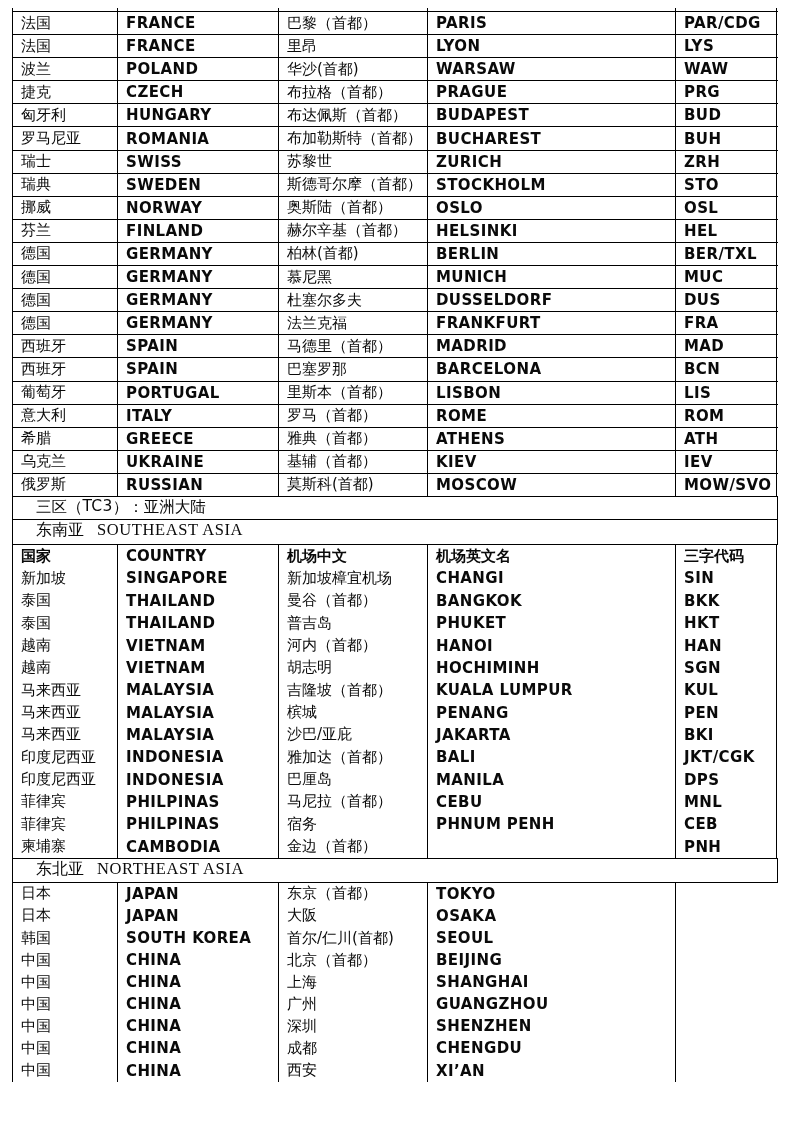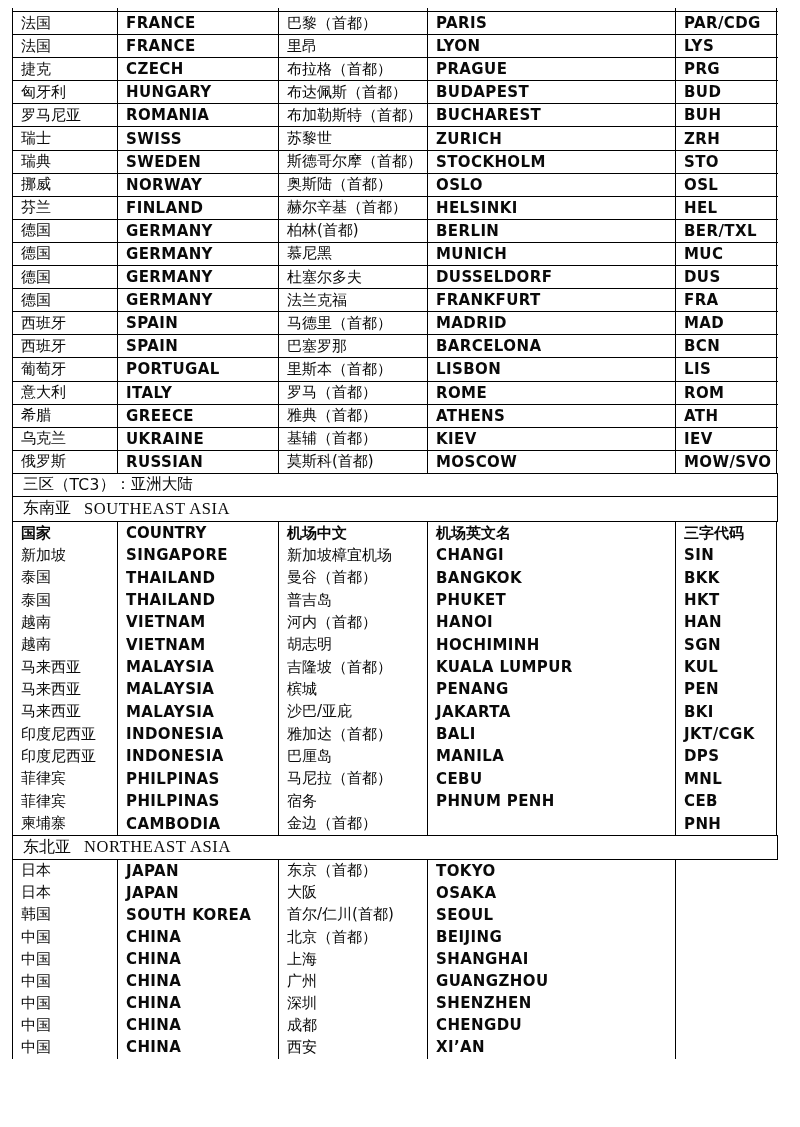--- a/index.html
+++ b/index.html
@@ -24,21 +24,21 @@
     display:flex;align-items:center;padding-left:8px;box-sizing:border-box;
     border-right:1.5px solid #000;overflow:hidden;white-space:nowrap;
   }
 
   
   .c2,.c4,.c5{font-weight:bold;letter-spacing:0.4px}
   .hdr{font-weight:bold;letter-spacing:0 !important}
 
   
   .full-row{
-    display:flex;align-items:center;box-sizing:border-box;padding-left:10px;
+    display:flex;box-sizing:border-box;padding-left:23px;
     border-left:1.5px solid #000;border-right:1.5px solid #000;border-bottom:1.5px solid #000;
     white-space:nowrap;
   }
   .tc3{height:23px;font-size:15.5px}
   .tc3 .b{font-weight:normal;letter-spacing:0.3px}
   .region{height:25px}
   #region-nea{height:24px}
   .region-cn{font-size:16px}
   .region-en{font-family:"Liberation Serif",serif;font-size:16.5px;margin-left:13px;letter-spacing:0.6px}
 
@@ -70,20 +70,27 @@
         <div class="cell c3">巴黎（首都）</div>
         <div class="cell c4">PARIS</div>
         <div class="cell c5">PAR/CDG</div>
       </div>
       <div class="trow">
         <div class="cell c1">法国</div>
         <div class="cell c2">FRANCE</div>
         <div class="cell c3">里昂</div>
         <div class="cell c4">LYON</div>
         <div class="cell c5">LYS</div>
+      </div>
+      <div class="trow">
+        <div class="cell c1">波兰</div>
+        <div class="cell c2">POLAND</div>
+        <div class="cell c3">华沙(首都)</div>
+        <div class="cell c4">WARSAW</div>
+        <div class="cell c5">WAW</div>
       </div>
       <div class="trow">
         <div class="cell c1">捷克</div>
         <div class="cell c2">CZECH</div>
         <div class="cell c3">布拉格（首都）</div>
         <div class="cell c4">PRAGUE</div>
         <div class="cell c5">PRG</div>
       </div>
       <div class="trow">
         <div class="cell c1">匈牙利</div>

